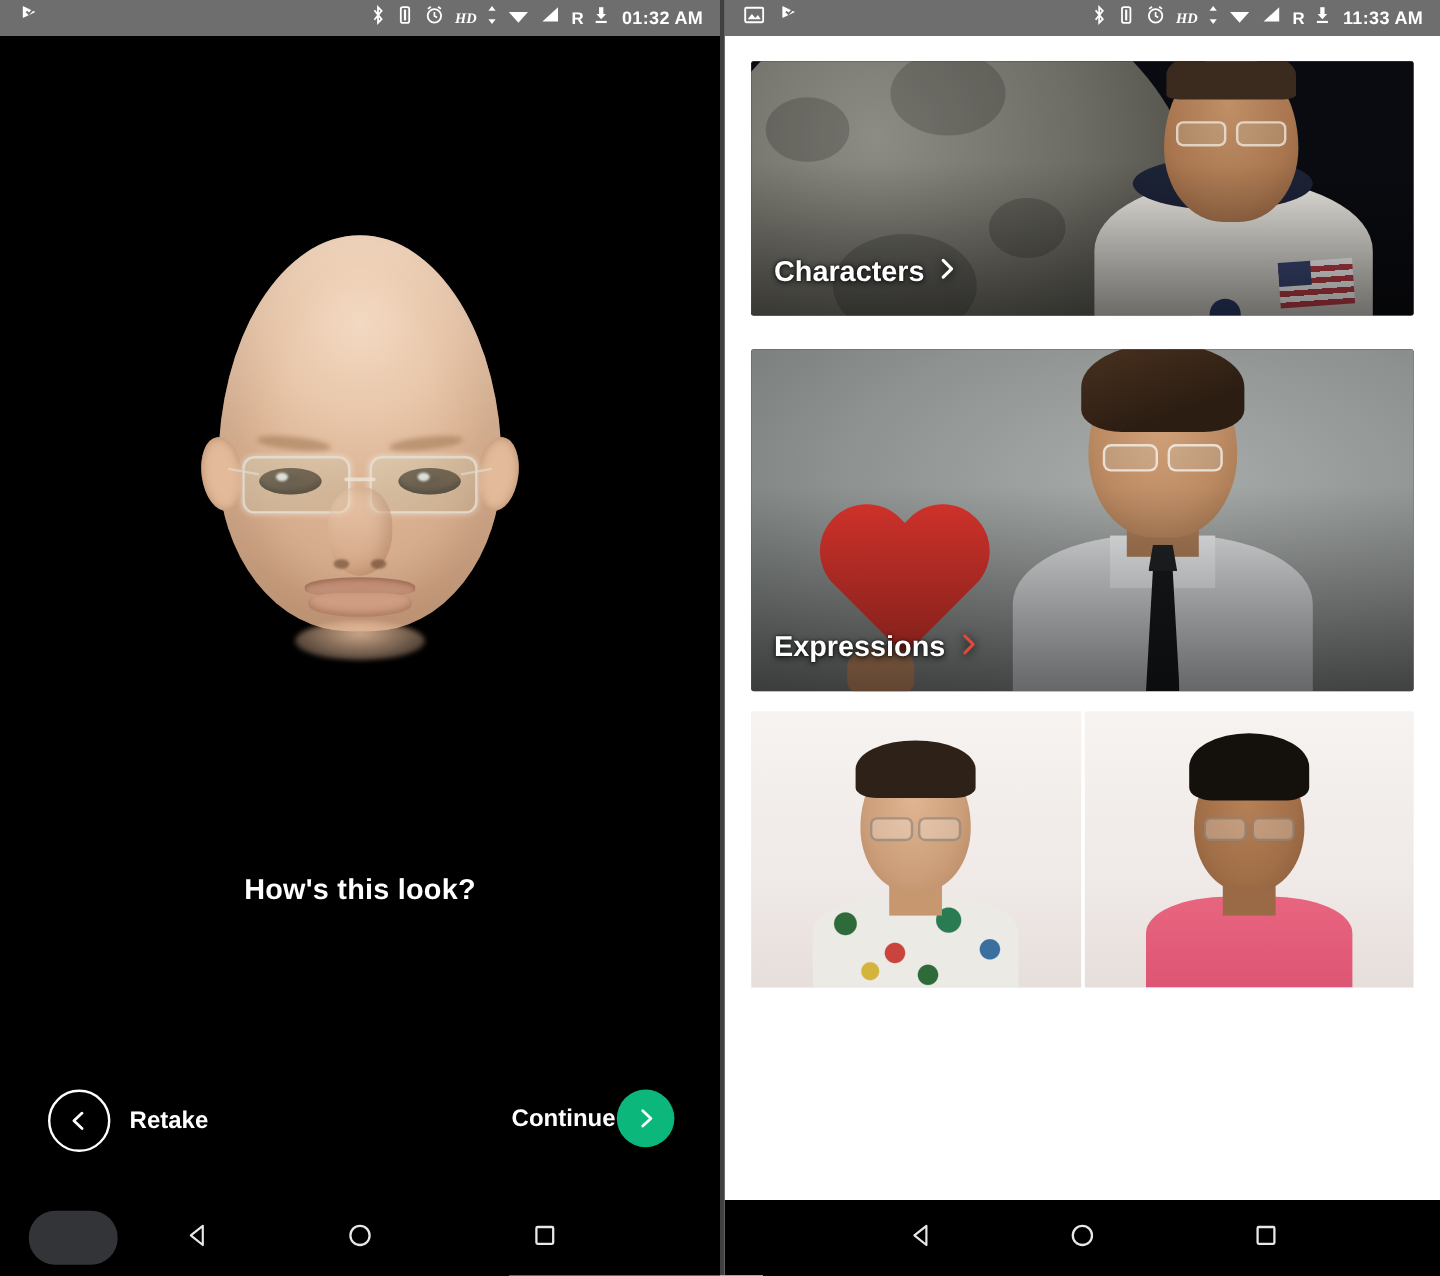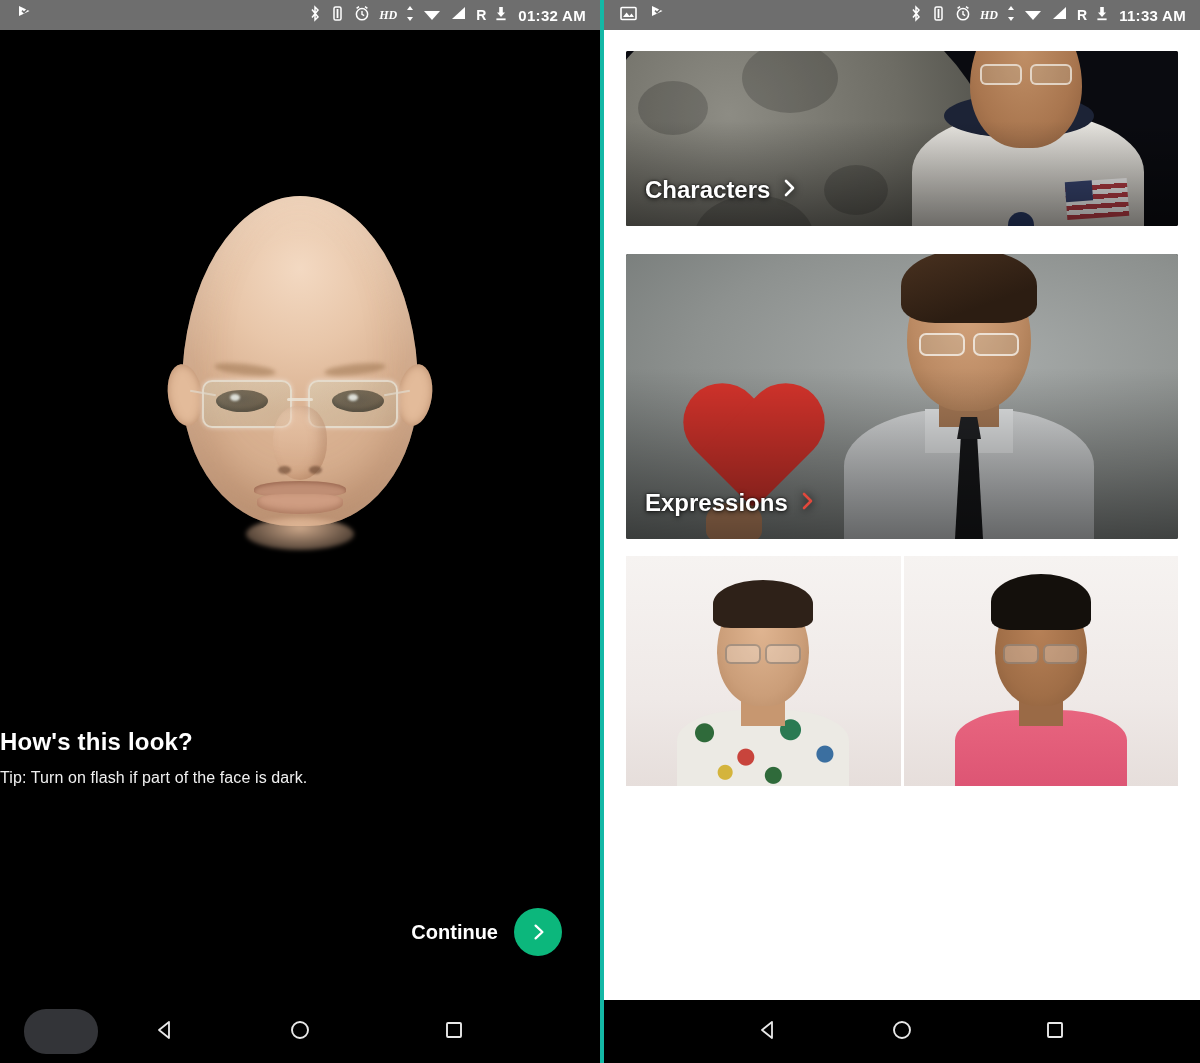--- a/index.html
+++ b/index.html
@@ -1,17 +1,17 @@
 <!DOCTYPE html>
 <html><head>
 <meta charset="utf-8">
 <style>
   html,body{margin:0;padding:0;background:#ffffff;}
   body{width:1200px;height:1063px;overflow:hidden;font-family:"Liberation Sans",sans-serif;}
-  .screen{position:relative;width:1200px;height:1063px;background:#14b8a6;}
+  .screen{position:relative;width:1200px;height:1063px;background:#404040;}
 
   
   .panel{position:absolute;top:0;height:1063px;overflow:hidden;}
   .panel-left{left:0;width:600px;background:#000;}
   .panel-right{left:604px;width:596px;background:#fff;}
 
   
   .statusbar{position:absolute;top:0;left:0;right:0;height:30px;background:#6e6e6e;
              display:flex;align-items:center;color:#fff;}
   .sb-left{display:flex;align-items:center;gap:12px;padding-left:16px;}
@@ -69,47 +69,47 @@
            width:92px;height:16px;border-radius:50% 50% 35% 35%;
            background:#c08e74;box-shadow:inset 0 2px 4px rgba(110,60,40,.45);}
   .lip-bot{position:absolute;top:298px;left:50%;transform:translateX(-50%);
            width:86px;height:20px;border-radius:35% 35% 55% 55%;
            background:#cf9d82;box-shadow:inset 0 -3px 6px rgba(120,70,45,.4);}
   .chin{position:absolute;top:322px;left:50%;transform:translateX(-50%);
         width:108px;height:32px;border-radius:50%;
         background:radial-gradient(ellipse at 50% 30%,rgba(226,185,152,.9),rgba(205,160,128,.2));
         filter:blur(2px);}
 
-  .caption-wrap{position:absolute;left:0;width:600px;top:728px;}
+  .caption-wrap{position:absolute;left:0;width:600px;top:728px;text-align:center;}
   .cap-title{color:#fff;font-size:24px;font-weight:bold;letter-spacing:.2px;}
   .cap-tip{color:#f0f0f0;font-size:16px;margin-top:13px;letter-spacing:.1px;}
 
   .actions{position:absolute;left:0;width:600px;top:908px;height:58px;}
   .btn-retake{position:absolute;left:40px;top:0;display:flex;align-items:center;gap:16px;}
   .circ-outline{width:48px;height:48px;border-radius:50%;border:2px solid #fff;
                 display:flex;align-items:center;justify-content:center;}
   .btn-lbl{color:#fff;font-size:20px;font-weight:bold;}
-  .btn-continue{position:absolute;right:38px;top:0;display:flex;align-items:center;gap:16px;}
+  .btn-continue{position:absolute;right:38px;top:0;display:flex;align-items:center;gap:1px;}
   .circ-fill{width:48px;height:48px;border-radius:50%;
              display:flex;align-items:center;justify-content:center;}
 
   
   .navbar{position:absolute;left:0;bottom:0;width:100%;height:63px;background:#000;}
   .nav-ico{position:absolute;top:50%;transform:translateY(-50%);}
   .nav-back{left:25.5%;} .nav-home{left:50%;margin-left:-11px;} .nav-recent{left:74%;}
   .nav-thumb{position:absolute;left:24px;top:9px;width:74px;height:45px;
              border-radius:22px;background:#333438;}
 
   
   .r-body{position:absolute;top:30px;left:0;width:596px;bottom:63px;background:#fff;overflow:hidden;}
   .scene-title{margin:58px 0 0 0;text-align:center;font-size:25px;font-weight:bold;
                letter-spacing:.2px;}
   .updating{margin:41px 0 0 22px;font-size:16px;font-weight:bold;color:#3c3c3c;}
 
-  .card{position:relative;margin:21px 22px 0 22px;height:175px;border-radius:2px;
+  .card{position:relative;margin:21px 22px 0 22px;height:212px;border-radius:2px;
         overflow:hidden;background:#222;}
   .card-2{height:285px;margin-top:28px;}
   .card-lbl{position:absolute;left:19px;bottom:22px;display:flex;align-items:flex-end;gap:12px;
             z-index:6;}
   .card-lbl-txt{color:#fff;font-size:24px;font-weight:bold;
                 text-shadow:0 1px 5px rgba(0,0,0,.85),0 0 2px rgba(0,0,0,.9);}
   .card-chev{filter:drop-shadow(0 1px 4px rgba(0,0,0,.9));}
   .card-shade{position:absolute;left:0;right:0;bottom:0;height:60%;z-index:5;
               background:linear-gradient(180deg,rgba(0,0,0,0),rgba(0,0,0,.48));}
 
@@ -284,24 +284,31 @@
           <div class="nostril r"></div>
         </div>
         <div class="lip-top"></div>
         <div class="lip-bot"></div>
         <div class="chin"></div>
       </div>
     </div>
 
     <div class="caption-wrap">
       <div class="cap-title">How's this look?</div>
-      <div class="cap-tip">Tip: Turn on flash if part of the face is dark.</div>
     </div>
 
     <div class="actions">
+      <div class="btn-retake">
+        <span class="circ-outline">
+          <svg width="20" height="20" viewBox="0 0 20 20">
+              <path d="M12.4 3.6 L5.6 10 L12.4 16.4" stroke="#fff" stroke-width="2.3" fill="none" stroke-linecap="round" stroke-linejoin="round"></path>
+            </svg>
+        </span>
+        <span class="btn-lbl">Retake</span>
+      </div>
       <div class="btn-continue">
         <span class="btn-lbl">Continue</span>
         <span class="circ-fill" style="background:#0cb77c;">
           <svg width="20" height="20" viewBox="0 0 20 20">
               <path d="M7.6 3.6 L14.4 10 L7.6 16.4" stroke="#fff" stroke-width="2.3" fill="none" stroke-linecap="round" stroke-linejoin="round"></path>
             </svg>
         </span>
       </div>
     </div>
 

